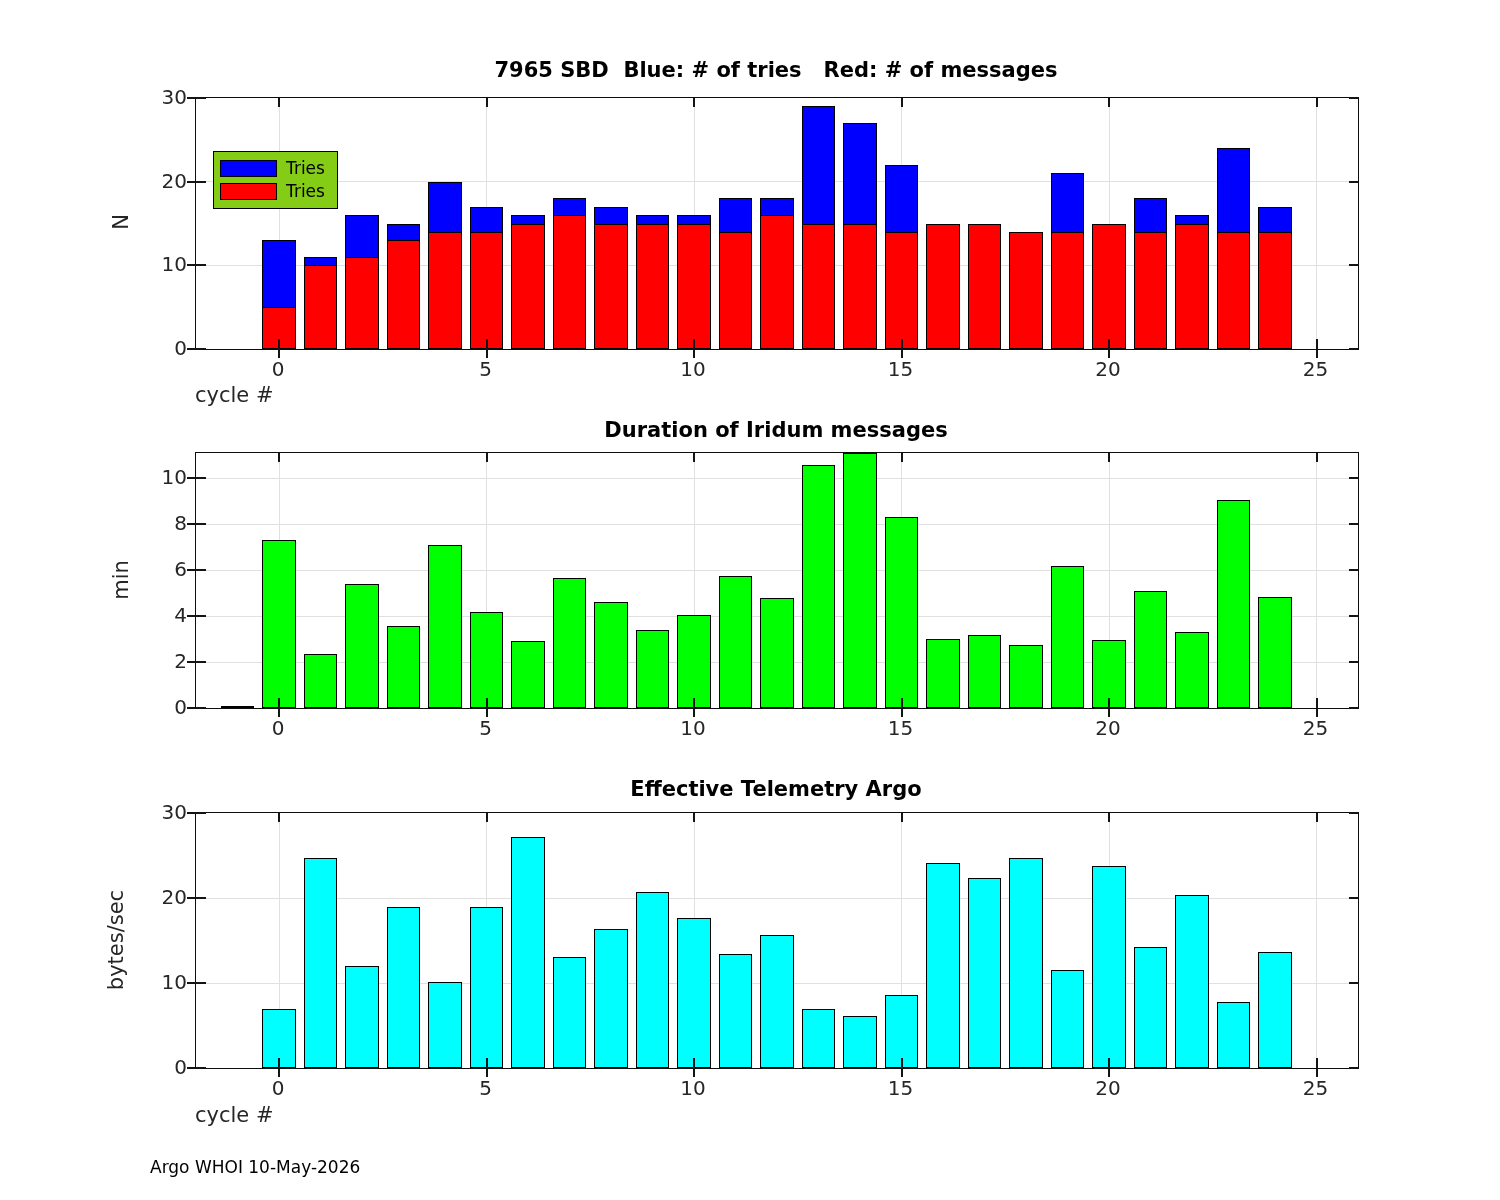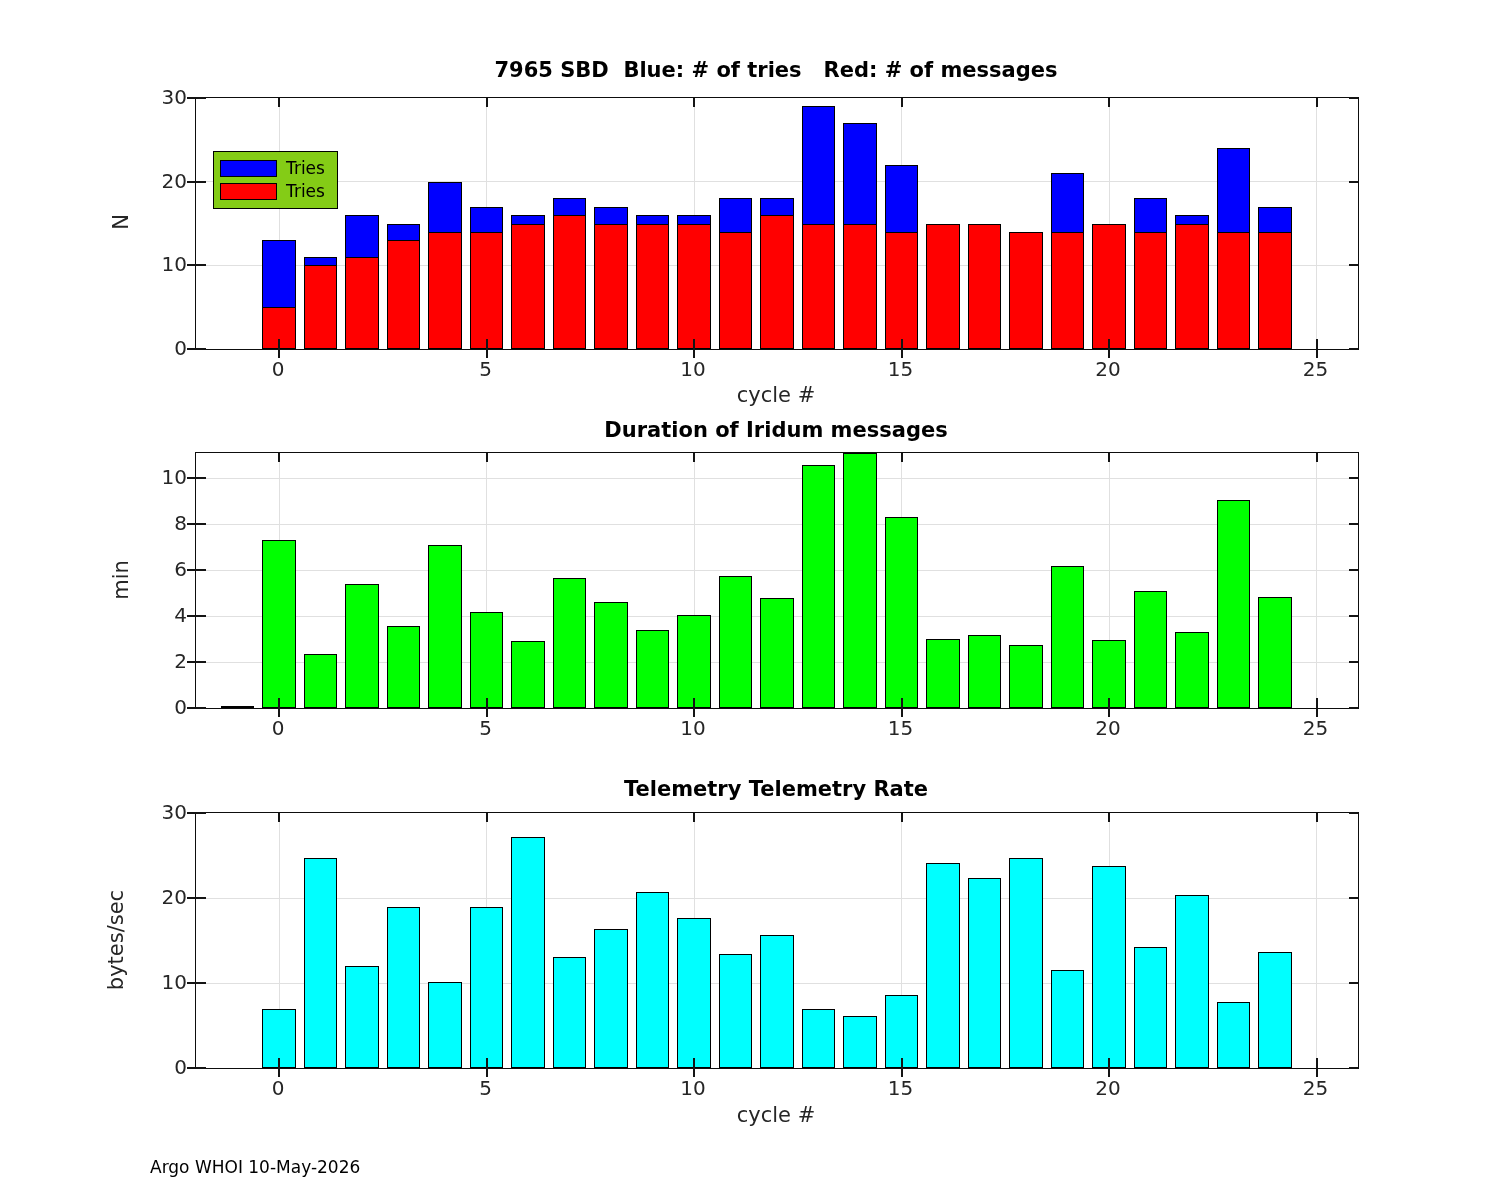--- a/index.html
+++ b/index.html
@@ -1,21 +1,21 @@
 <!DOCTYPE html>
 <html><head>
 <meta charset="utf-8">
 <style>
   html,body{margin:0;padding:0;background:#fff;}
   body{width:1500px;height:1200px;position:relative;font-family:"DejaVu Sans",sans-serif;}
   .figure{position:absolute;inset:0;background:#fff;overflow:hidden;}
   .title{position:absolute;left:195px;width:1162px;text-align:center;font-weight:bold;
          font-size:21px;color:#000;white-space:pre;margin:0;}
   .t0{top:58px;} .t1{top:418px;} .t2{top:777px;}
-  .xlab{position:absolute;left:195px;width:1162px;text-align:center;font-size:21px;color:#262626;}
+  .xlab{position:absolute;left:195px;width:1162px;font-size:21px;color:#262626;}
   .x0{top:383px;} .x2{top:1103px;}
   .ylab{position:absolute;font-size:21px;color:#262626;transform:translate(-50%,-50%) rotate(-90deg);white-space:nowrap;}
   .plot{position:absolute;border:1.5px solid #0d0d0d;background:#fff;box-sizing:content-box;}
   .gridv{position:absolute;top:0;bottom:0;width:1px;background:#e0e0e0;}
   .gridh{position:absolute;left:0;right:0;height:1px;background:#e0e0e0;}
   .bar{position:absolute;box-sizing:border-box;border:1.5px solid #000;}
   .bar.nobottom{border-bottom:none;}
   .tick{position:absolute;background:#141414;}
   .xt-lab{position:absolute;width:60px;margin-left:-30px;text-align:center;font-size:20px;color:#262626;}
   .yt-lab{position:absolute;width:86px;text-align:right;font-size:20px;color:#262626;}
@@ -185,21 +185,21 @@
         <div class="tick" style="left: -9px; width: 19px; top: 116.162px; height: 2px; z-index: 20;"></div>
         <div class="tick" style="right: 0px; width: 9px; top: 116.162px; height: 2px; z-index: 20;"></div>
         <div class="tick" style="left: -9px; width: 19px; top: 70.2162px; height: 2px; z-index: 20;"></div>
         <div class="tick" style="right: 0px; width: 9px; top: 70.2162px; height: 2px; z-index: 20;"></div>
         <div class="tick" style="left: -9px; width: 19px; top: 24.2703px; height: 2px; z-index: 20;"></div>
         <div class="tick" style="right: 0px; width: 9px; top: 24.2703px; height: 2px; z-index: 20;"></div>
       </div>
   </section>
 
   <section>
-    <h2 class="title t2">Telemetry Telemetry Rate</h2>
+    <h2 class="title t2">Effective Telemetry Argo</h2>
     <div class="ylab" style="left:116px;top:940px;">bytes/sec</div>
     <div class="plot" id="plot2" style="left:195px;top:812px;width:1162px;height:255px;">
         <div class="gridv" style="left: 82.5px;"></div>
         <div class="gridv" style="left: 290px;"></div>
         <div class="gridv" style="left: 497.5px;"></div>
         <div class="gridv" style="left: 705px;"></div>
         <div class="gridv" style="left: 912.5px;"></div>
         <div class="gridv" style="left: 1120px;"></div>
         <div class="gridh" style="top: 169.5px;"></div>
         <div class="gridh" style="top: 84.5px;"></div>

